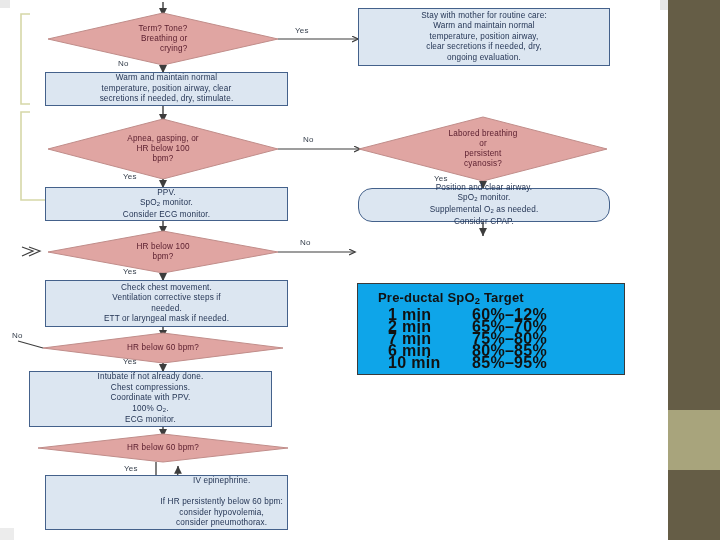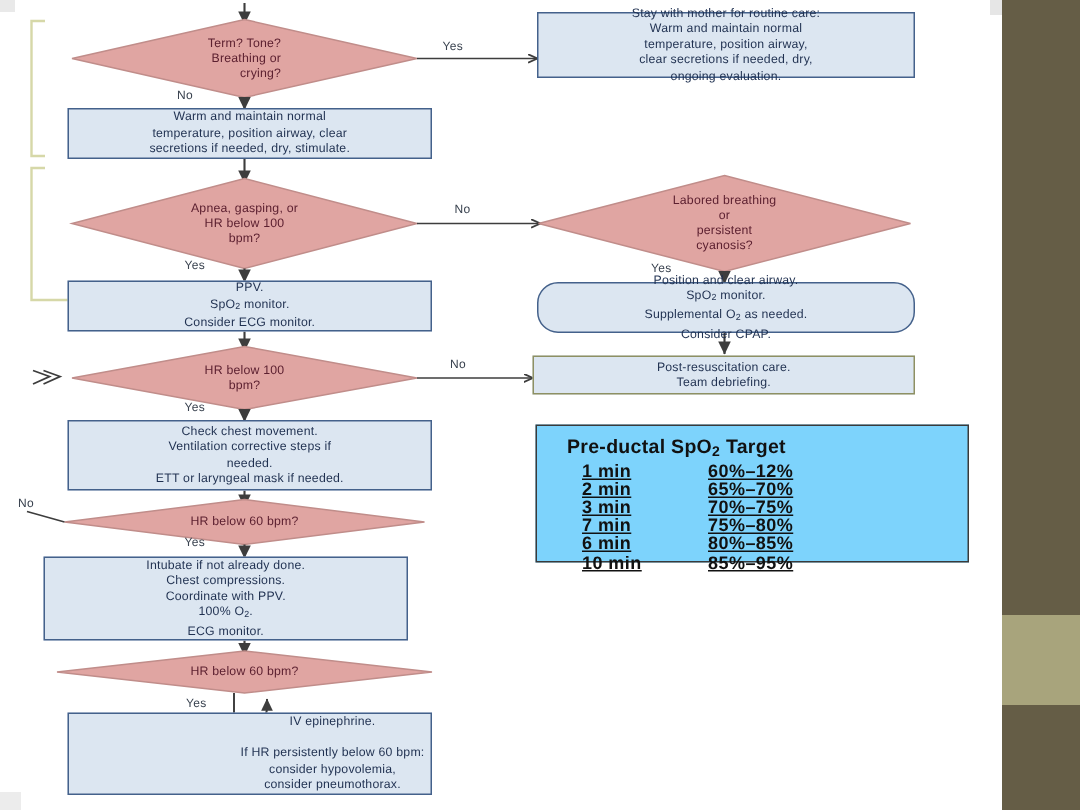--- a/index.html
+++ b/index.html
@@ -36,26 +36,26 @@
     position:absolute;inset:0;display:flex;align-items:center;justify-content:center;
     text-align:center;color:#5c2030;font-size:8.2px;line-height:10.2px;
     letter-spacing:.15px;pointer-events:none;
   }
   .edge-label{
     position:absolute;color:#39424f;font-size:8px;letter-spacing:.2px;
     white-space:nowrap;
   }
   
   #spo2{
-    position:absolute;left:357px;top:283px;width:289px;height:92px;
-    background:#7dd3fc;border:1.6px solid #3a3a3a;box-sizing:border-box;
+    position:absolute;left:357px;top:283px;width:268px;height:92px;
+    background:#0ea5e9;border:1.6px solid #3a3a3a;box-sizing:border-box;
     padding:5px 10px 4px 16px;color:#111;
   }
   #spo2 .ttl{font-size:13px;font-weight:bold;letter-spacing:.2px;margin:1px 0 3px 4px;}
-  #spo2 table{border-collapse:collapse;font-size:12px;font-weight:bold;letter-spacing:.3px;text-decoration:underline;}
+  #spo2 table{border-collapse:collapse;font-size:16px;font-weight:bold;letter-spacing:.3px;}
   #spo2 td{padding:0 0 .5px 0;line-height:11.6px;white-space:nowrap;}
   #spo2 td.tm{width:84px;text-align:left;padding-left:14px;}
   #spo2 td.vl{text-align:left;}
   sub{font-size:.72em;vertical-align:-.22em;}
 </style>
 </head>
 <body>
 
 <div id="slide">
 
@@ -149,39 +149,36 @@
     <div class="diamond-text" style="left:73px;top:232px;width:180px;height:40px;">
       <span>HR below 100<br>bpm?</span>
     </div>
     <div class="diamond-text" style="left:73px;top:336px;width:180px;height:24px;">
       <span>HR below 60 bpm?</span>
     </div>
     <div class="diamond-text" style="left:73px;top:437px;width:180px;height:22px;">
       <span>HR below 60 bpm?</span>
     </div>
 
-    <div class="node box" style="left:358px;top:8px;width:252px;height:44px;justify-content:center;">
+    <div class="node box" style="left:358px;top:8px;width:252px;height:58px;justify-content:center;">
       <span>Stay with mother for routine care:<br>Warm and maintain normal<br>temperature, position airway,<br>clear secretions if needed, dry,<br>ongoing evaluation.</span>
     </div>
 
     <div class="node box" style="left:45px;top:72px;width:243px;height:34px;">
       <span>Warm and maintain normal<br>temperature, position airway, clear<br>secretions if needed, dry, stimulate.</span>
     </div>
 
     <div class="node box" style="left:45px;top:187px;width:243px;height:34px;">
       <span>PPV.<br>SpO<sub>2</sub> monitor.<br>Consider ECG monitor.</span>
     </div>
 
     <div class="node box" style="left:358px;top:188px;width:252px;height:34px;border-radius:14px;">
       <span>Position and clear airway.<br>SpO<sub>2</sub> monitor.<br>Supplemental O<sub>2</sub> as needed.<br>Consider CPAP.</span>
     </div>
 
-    <div class="node box olive" style="left:355px;top:237px;width:255px;height:26px;">
-      <span>Post-resuscitation care.<br>Team debriefing.</span>
-    </div>
 
     <div class="node box" style="left:45px;top:280px;width:243px;height:47px;">
       <span>Check chest movement.<br>Ventilation corrective steps if<br>needed.<br>ETT or laryngeal mask if needed.</span>
     </div>
 
     <div class="node box" style="left:29px;top:371px;width:243px;height:56px;">
       <span>Intubate if not already done.<br>Chest compressions.<br>Coordinate with PPV.<br>100% O<sub>2</sub>.<br>ECG monitor.</span>
     </div>
 
     <div class="node box" style="left:45px;top:475px;width:243px;height:55px;justify-content:flex-end;">
@@ -205,24 +202,20 @@
           <tbody id="spo2-body">
             <tr>
               <td class="tm">1 min</td>
               <td class="vl">60%–12%</td>
             </tr>
             <tr>
               <td class="tm">2 min</td>
               <td class="vl">65%–70%</td>
             </tr>
             <tr>
-              <td class="tm">3 min</td>
-              <td class="vl">70%–75%</td>
-            </tr>
-            <tr>
               <td class="tm">7 min</td>
               <td class="vl">75%–80%</td>
             </tr>
             <tr>
               <td class="tm">6 min</td>
               <td class="vl">80%–85%</td>
             </tr>
             <tr>
               <td class="tm">10 min</td>
               <td class="vl">85%–95%</td>

